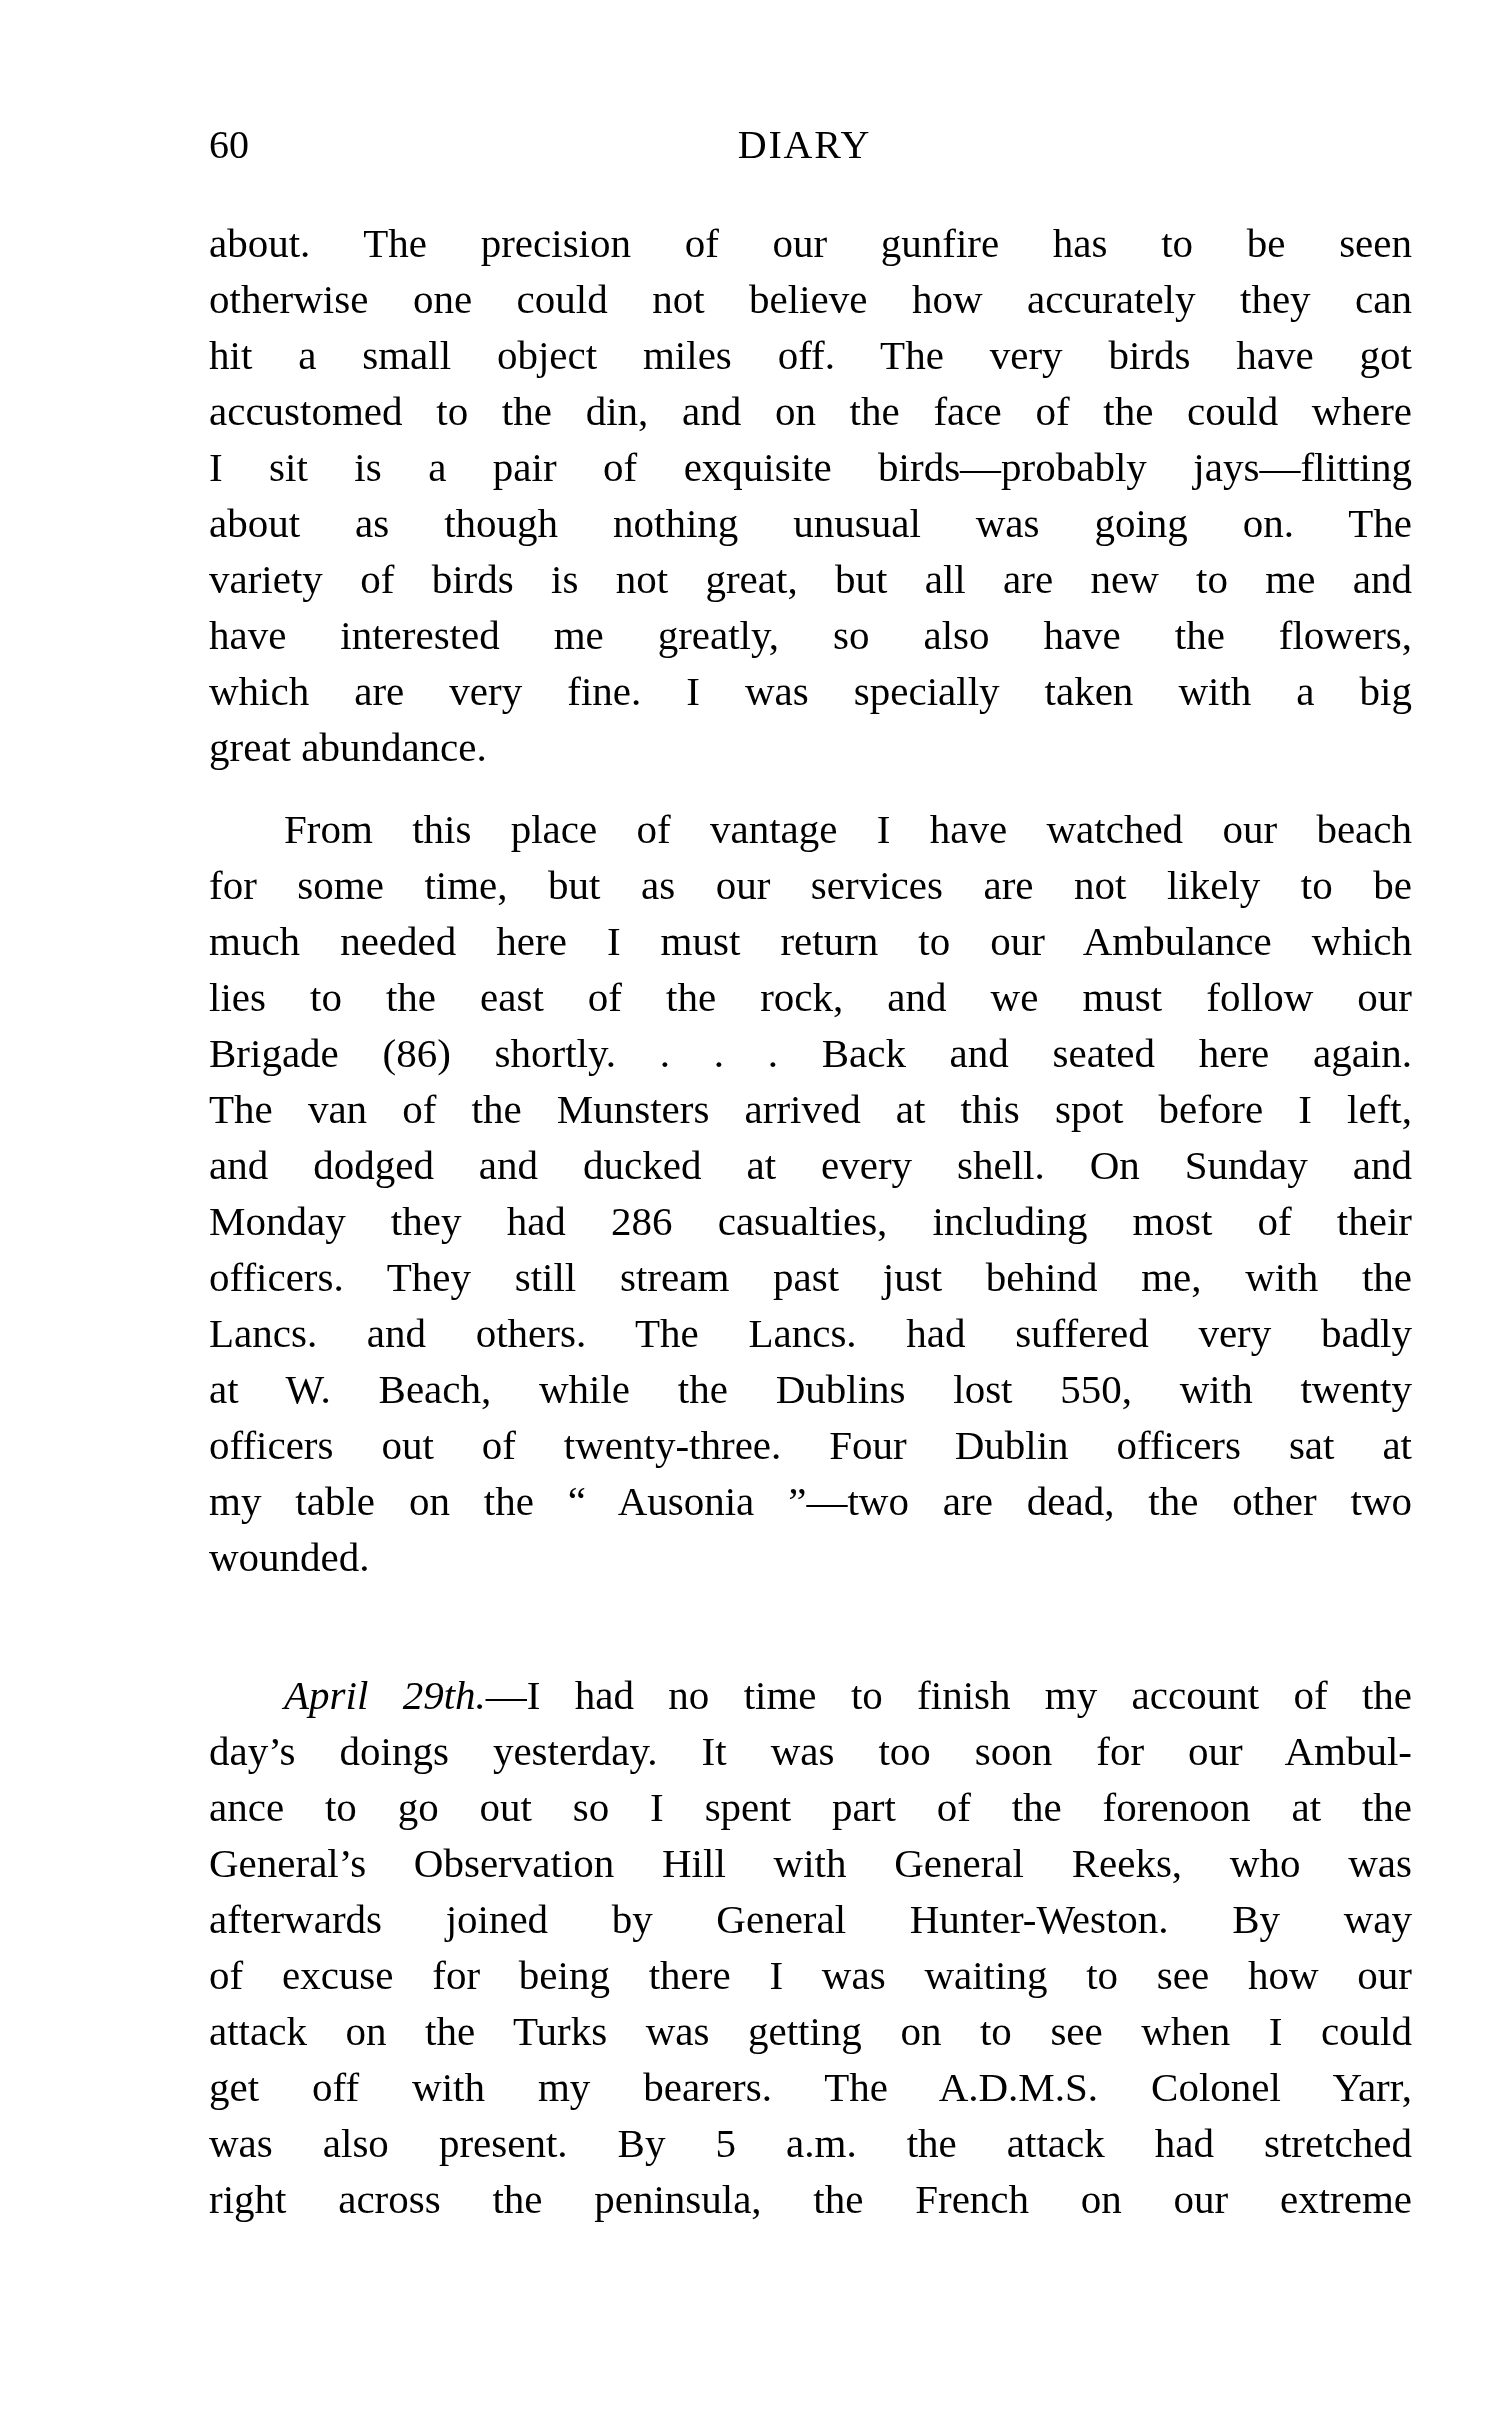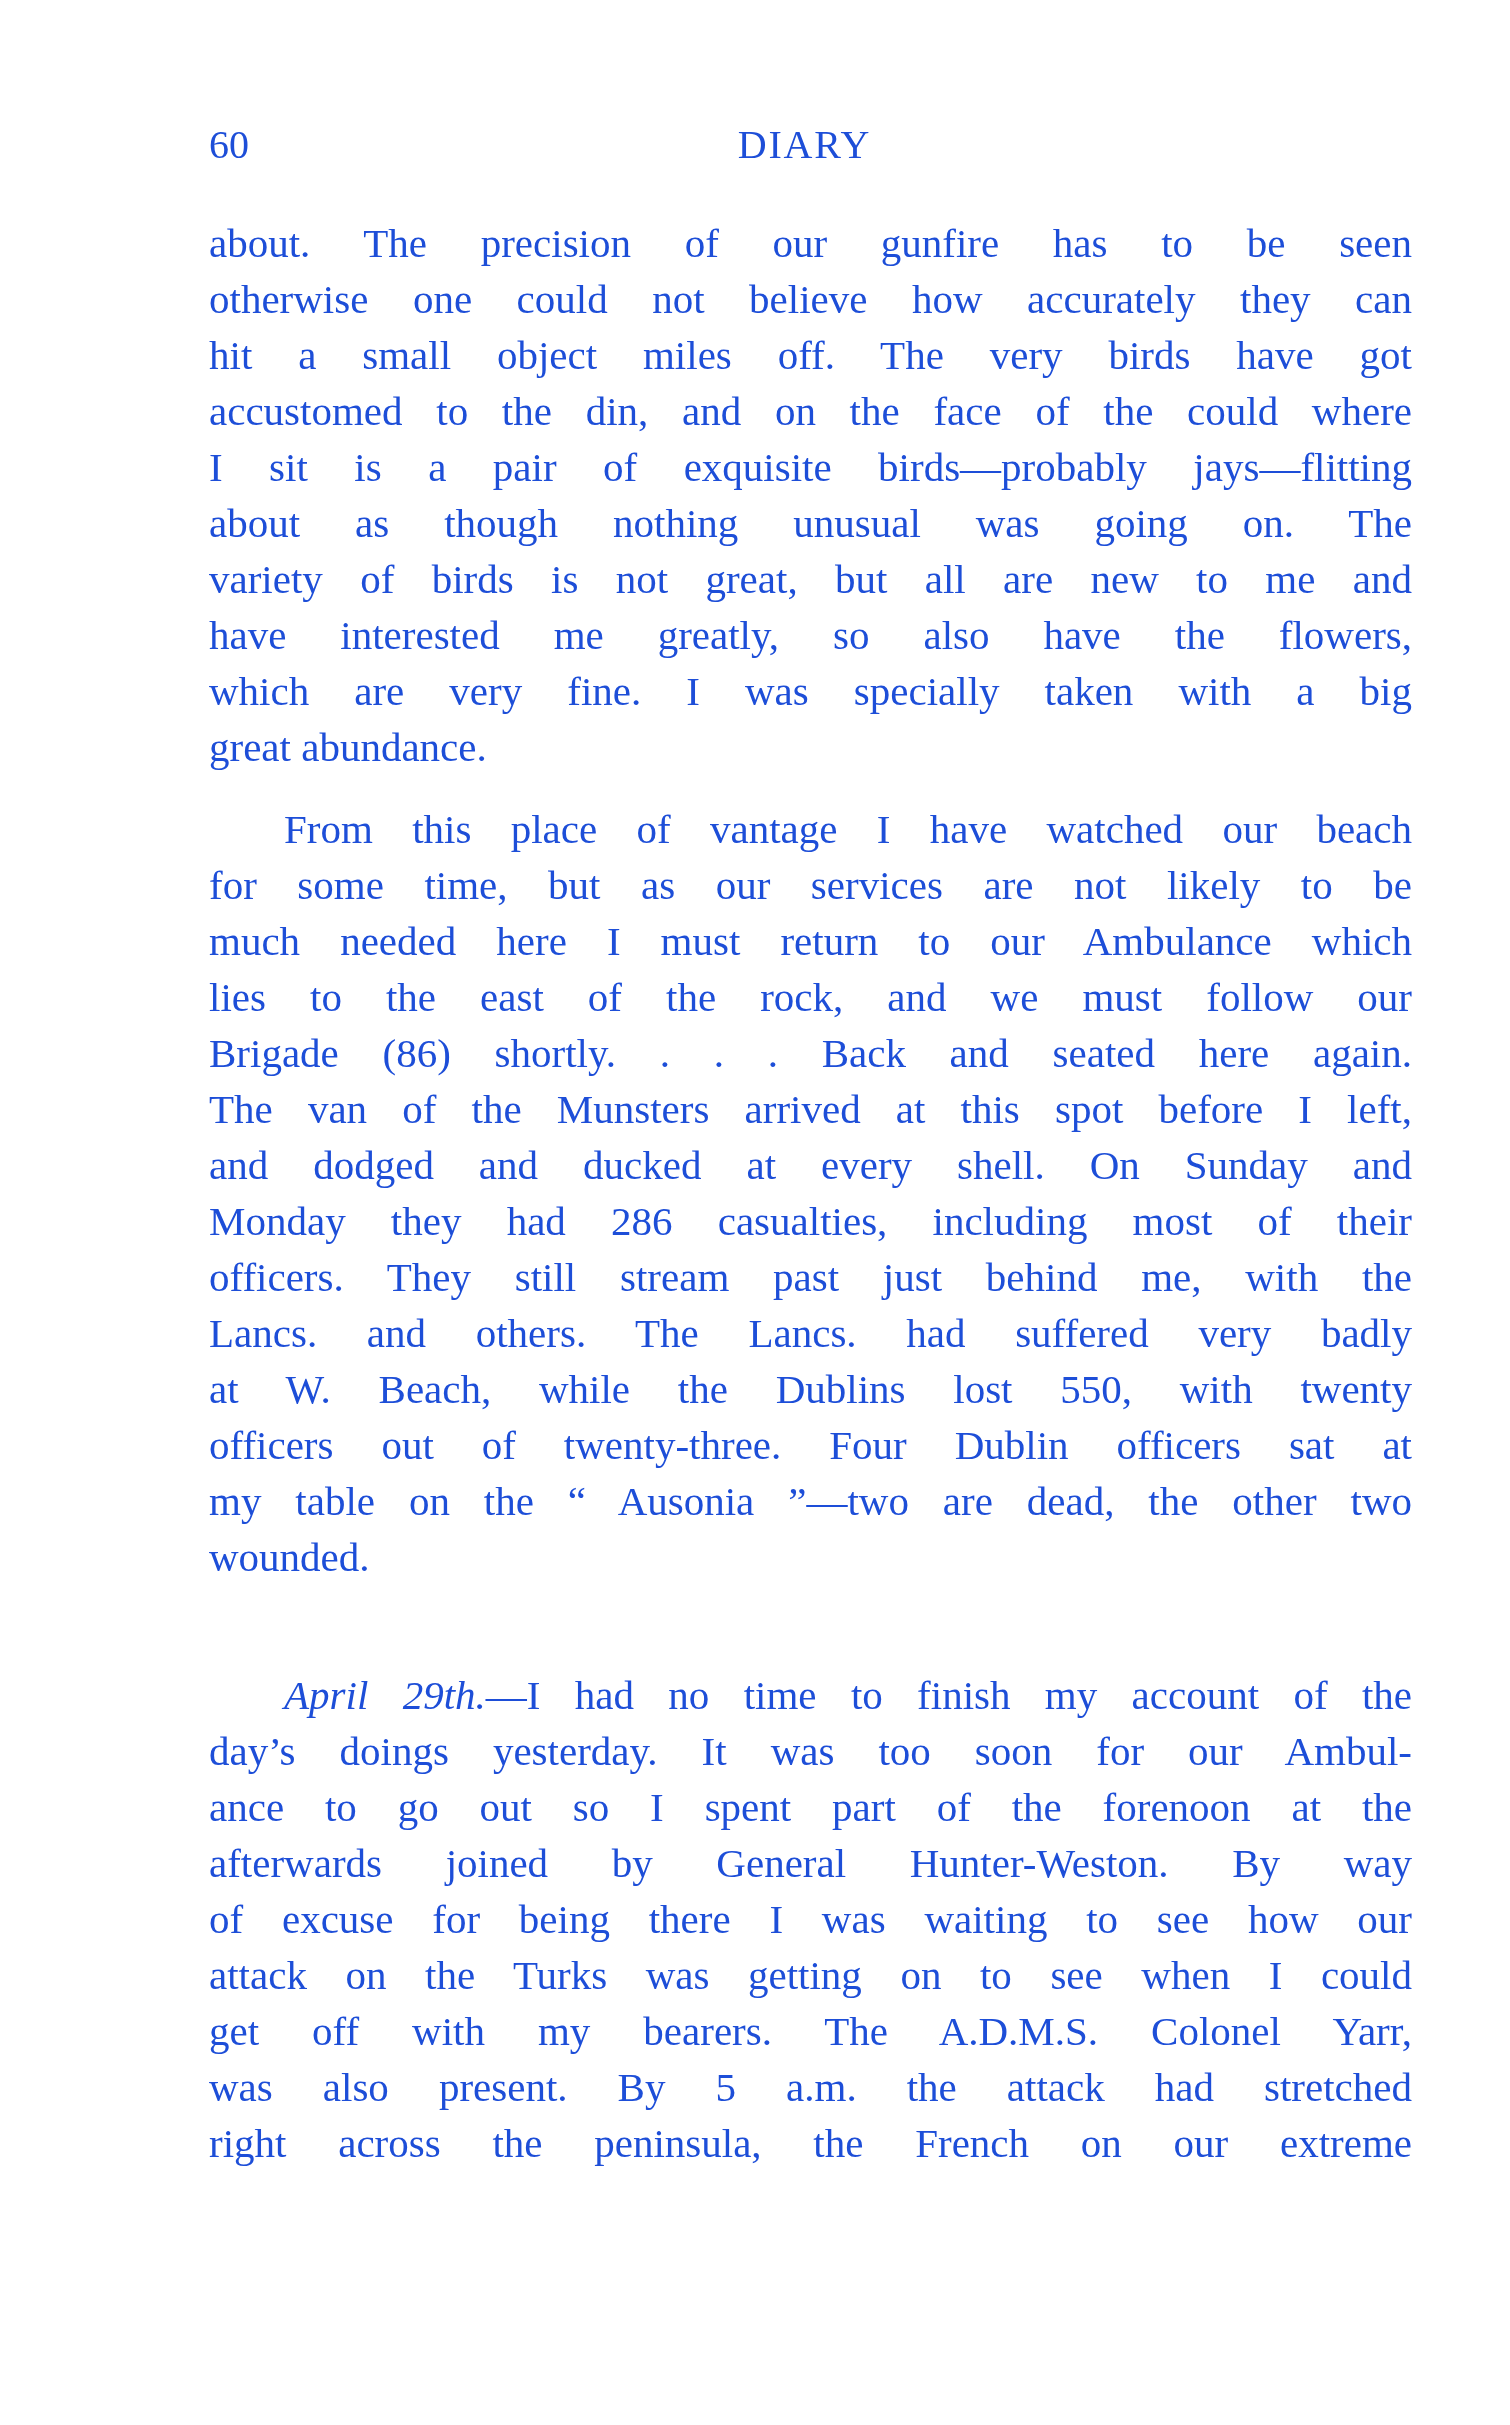--- a/index.html
+++ b/index.html
@@ -1,17 +1,17 @@
 <!DOCTYPE html>
 <html style="font-size:14.6px"><head>
 <meta charset="utf-8">
 <style>
   html, body { margin: 0; padding: 0; background: #ffffff; }
   body { width: 1511px; height: 2426px; position: relative; overflow: hidden; }
-  .page { position: absolute; left: 0; top: 0; width: 1511px; height: 2426px; background: #ffffff; color: #1d4ed8; font-family: "Liberation Serif", "DejaVu Serif", serif; }
+  .page { position: absolute; left: 0; top: 0; width: 1511px; height: 2426px; background: #ffffff; color: #000000; font-family: "Liberation Serif", "DejaVu Serif", serif; }
   .running-head { position: absolute; top: 117px; left: 209px; width: 1203px; height: 55px; font-size: 40px; line-height: 55px; }
   .page-number { position: absolute; left: 0; top: 0; }
   .running-title { position: absolute; left: 0; right: 12px; top: 0; text-align: center; letter-spacing: 1.8px; }
   .body-text { position: absolute; left: 209px; width: 1203px; top: 215px; font-size: 41px; line-height: 56px; text-align: justify; }
   .line { display: block; height: 56px; white-space: nowrap; text-align: justify; text-align-last: justify; }
   .line.last { text-align-last: left; }
   .line.indent { padding-left: 75px; margin-top: 26px; }
   .gap { display: block; height: 56px; }
   .italic { font-style: italic; }
 </style>
@@ -54,20 +54,21 @@
       <span class="line">my table on the “ Ausonia ”—two are dead, the other two</span>
       <span class="line last">wounded.</span>
     </div>
 
     <span class="gap"></span>
 
     <div>
       <span class="line indent"><span class="italic">April 29th.</span><span>—I had no time to finish my account of the</span></span>
       <span class="line">day’s doings yesterday.  It was too soon for our Ambul-</span>
       <span class="line">ance to go out so I spent part of the forenoon at the</span>
+      <span class="line">General’s Observation Hill with General Reeks, who was</span>
       <span class="line">afterwards joined by General Hunter-Weston.  By way</span>
       <span class="line">of excuse for being there I was waiting to see how our</span>
       <span class="line">attack on the Turks was getting on to see when I could</span>
       <span class="line">get off with my bearers.  The A.D.M.S. Colonel Yarr,</span>
       <span class="line">was also present.  By 5 a.m. the attack had stretched</span>
       <span class="line">right across the peninsula, the French on our extreme</span>
     </div>
   </div>
 </div>
 

